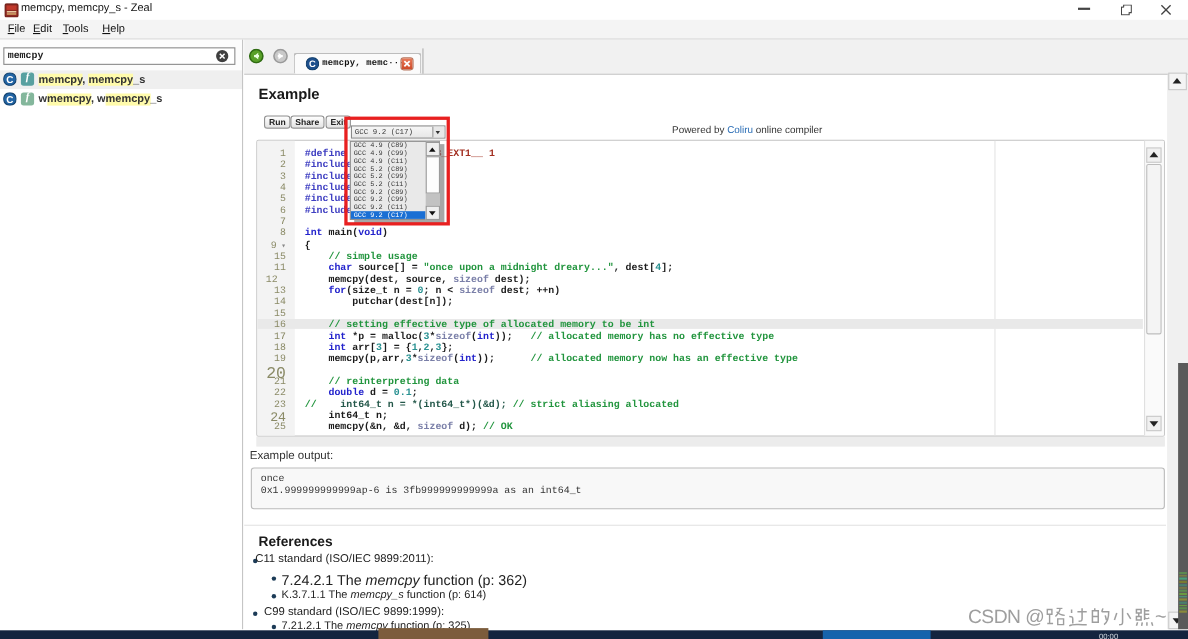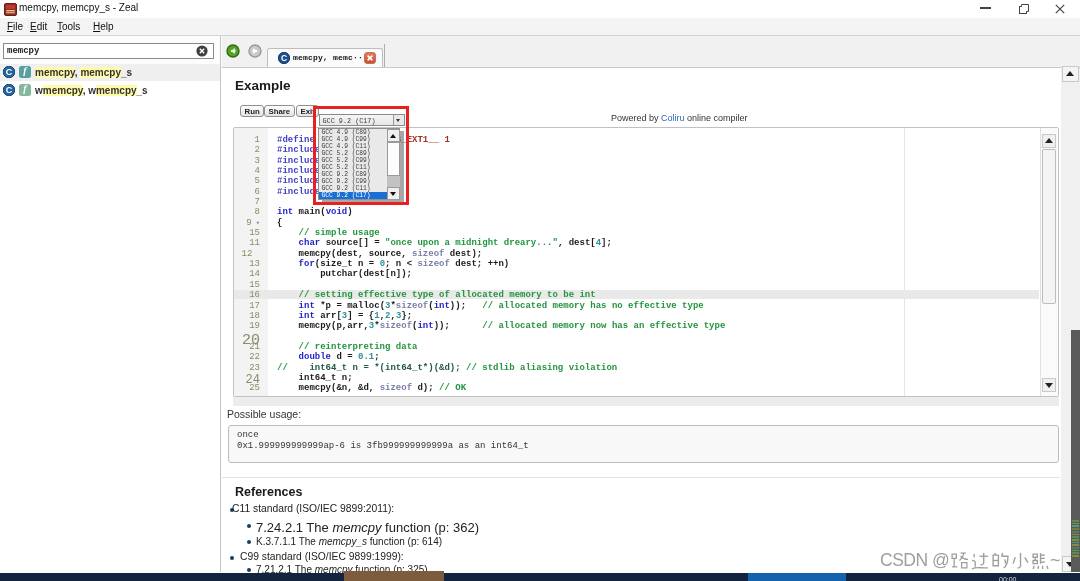--- a/index.html
+++ b/index.html
@@ -137,21 +137,21 @@
 <div class="abs mono" style="left:277px;top:238.4px;font-size:9px;font-weight:bold;white-space:pre;"><span style="color:#1c1c1c;">    </span><span style="color:#2222cc;">char </span><span style="color:#1c1c1c;">source[] = </span><span style="color:#22953e;">"once upon a midnight dreary..."</span><span style="color:#1c1c1c;">, dest[</span><span style="color:#2a9292;">4</span><span style="color:#1c1c1c;">];</span></div>
 <div class="abs mono" style="left:277px;top:248.8px;font-size:9px;font-weight:bold;white-space:pre;"><span style="color:#1c1c1c;">    memcpy(dest, source, </span><span style="color:#7a7fa8;">sizeof</span><span style="color:#1c1c1c;"> dest);</span></div>
 <div class="abs mono" style="left:277px;top:259.1px;font-size:9px;font-weight:bold;white-space:pre;"><span style="color:#1c1c1c;">    </span><span style="color:#2222cc;">for</span><span style="color:#1c1c1c;">(size_t n = </span><span style="color:#2a9292;">0</span><span style="color:#1c1c1c;">; n &lt; </span><span style="color:#7a7fa8;">sizeof</span><span style="color:#1c1c1c;"> dest; ++n)</span></div>
 <div class="abs mono" style="left:277px;top:269.4px;font-size:9px;font-weight:bold;white-space:pre;"><span style="color:#1c1c1c;text-align:center;">        putchar(dest[n]);</span></div>
 <div class="abs mono" style="left:277px;top:290.1px;font-size:9px;font-weight:bold;white-space:pre;"><span style="color:#1c1c1c;">    </span><span style="color:#22953e;">// setting effective type of allocated memory to be int</span></div>
 <div class="abs mono" style="left:277px;top:300.5px;font-size:9px;font-weight:bold;white-space:pre;"><span style="color:#1c1c1c;">    </span><span style="color:#2222cc;">int </span><span style="color:#1c1c1c;">*p = malloc(</span><span style="color:#2a9292;">3</span><span style="color:#1c1c1c;">*</span><span style="color:#7a7fa8;">sizeof</span><span style="color:#1c1c1c;">(</span><span style="color:#2222cc;">int</span><span style="color:#1c1c1c;">));   </span><span style="color:#22953e;">// allocated memory has no effective type</span></div>
 <div class="abs mono" style="left:277px;top:310.9px;font-size:9px;font-weight:bold;white-space:pre;"><span style="color:#1c1c1c;">    </span><span style="color:#2222cc;">int </span><span style="color:#1c1c1c;">arr[</span><span style="color:#2a9292;">3</span><span style="color:#1c1c1c;">] = {</span><span style="color:#2a9292;">1</span><span style="color:#1c1c1c;">,</span><span style="color:#2a9292;">2</span><span style="color:#1c1c1c;">,</span><span style="color:#2a9292;">3</span><span style="color:#1c1c1c;">};</span></div>
 <div class="abs mono" style="left:277px;top:321.2px;font-size:9px;font-weight:bold;white-space:pre;"><span style="color:#1c1c1c;">    memcpy(p,arr,</span><span style="color:#2a9292;">3</span><span style="color:#1c1c1c;">*</span><span style="color:#7a7fa8;">sizeof</span><span style="color:#1c1c1c;">(</span><span style="color:#2222cc;">int</span><span style="color:#1c1c1c;">));      </span><span style="color:#22953e;">// allocated memory now has an effective type</span></div>
 <div class="abs mono" style="left:277px;top:341.9px;font-size:9px;font-weight:bold;white-space:pre;"><span style="color:#1c1c1c;">    </span><span style="color:#22953e;">// reinterpreting data</span></div>
 <div class="abs mono" style="left:277px;top:352.2px;font-size:9px;font-weight:bold;white-space:pre;"><span style="color:#1c1c1c;">    </span><span style="color:#2222cc;">double </span><span style="color:#1c1c1c;">d = </span><span style="color:#2a9292;">0.1</span><span style="color:#1c1c1c;">;</span></div>
-<div class="abs mono" style="left:277px;top:362.6px;font-size:9px;font-weight:bold;white-space:pre;"><span style="color:#22953e;">//    </span><span style="color:#24584a;">int64_t n = *(int64_t*)(&amp;d); </span><span style="color:#22953e;">// stdlib aliasing violation</span></div>
+<div class="abs mono" style="left:277px;top:362.6px;font-size:9px;font-weight:bold;white-space:pre;"><span style="color:#22953e;">//    </span><span style="color:#24584a;">int64_t n = *(int64_t*)(&amp;d); </span><span style="color:#22953e;">// strict aliasing allocated</span></div>
 <div class="abs mono" style="left:277px;top:372.9px;font-size:9px;font-weight:bold;white-space:pre;"><span style="color:#1c1c1c;">    int64_t n;</span></div>
 <div class="abs mono" style="left:277px;top:383.3px;font-size:9px;font-weight:bold;white-space:pre;"><span style="color:#1c1c1c;">    memcpy(&amp;n, &amp;d, </span><span style="color:#7a7fa8;">sizeof</span><span style="color:#1c1c1c;"> d); </span><span style="color:#22953e;">// OK</span></div>
 
 <div class="abs" style="left:1040px;top:128px;width:18px;height:268px;background:#fafafa;border-left:1px solid #e0e0e0;box-sizing:border-box;"></div>
 <div class="abs" style="left:1042px;top:134px;width:14px;height:14px;background:#f0f0f0;border:1px solid #c9c9c9;box-sizing:border-box;"></div>
 <div class="abs" style="left:1045px;top:138px;width:0;height:0;border-left:4px solid transparent;border-right:4px solid transparent;border-bottom:5px solid #222;"></div>
 <div class="abs" style="left:1042px;top:149px;width:14px;height:155px;background:#f4f4f4;border:1px solid #bdbdbd;border-radius:2px;box-sizing:border-box;"></div>
 <div class="abs" style="left:1042px;top:378px;width:14px;height:14px;background:#f0f0f0;border:1px solid #c9c9c9;box-sizing:border-box;"></div>
 <div class="abs" style="left:1045px;top:383px;width:0;height:0;border-left:4px solid transparent;border-right:4px solid transparent;border-top:5px solid #222;"></div>
 
@@ -176,21 +176,21 @@
 <div class="abs mono" style="left:321.5px;top:191.8px;font-size:6.3px;color:#fff;white-space:pre;">GCC 9.2 (C17)</div>
 <div class="abs" style="left:387px;top:129px;width:12.5px;height:70px;background:#c2c2c2;"></div>
 <div class="abs" style="left:387px;top:129px;width:12.5px;height:13px;background:#efefef;border:1px solid #9a9a9a;box-sizing:border-box;"></div>
 <div class="abs" style="left:390px;top:134px;width:0;height:0;border-left:3.2px solid transparent;border-right:3.2px solid transparent;border-bottom:4.2px solid #111;"></div>
 <div class="abs" style="left:387px;top:142px;width:12.5px;height:34px;background:#fdfdfd;border:1px solid #9a9a9a;box-sizing:border-box;"></div>
 <div class="abs" style="left:387px;top:187px;width:12.5px;height:12.8px;background:#efefef;border:1px solid #9a9a9a;box-sizing:border-box;"></div>
 <div class="abs" style="left:390px;top:192px;width:0;height:0;border-left:3.2px solid transparent;border-right:3.2px solid transparent;border-top:4.2px solid #111;"></div>
 
 <div class="abs" style="left:313px;top:106px;width:96px;height:99px;border:3px solid #e82020;box-sizing:border-box;"></div>
 
-<div class="abs" style="left:227px;top:408px;font-size:10.5px;color:#333;">Possible usage:</div>
+<div class="abs" style="left:227px;top:408px;font-size:10.5px;color:#333;">Example output:</div>
 <div class="abs" style="left:228px;top:425px;width:831px;height:38px;background:#f8f8f8;border:1px solid #bbb;border-radius:3px;box-sizing:border-box;"></div>
 <div class="abs mono" style="left:237px;top:430px;font-size:9px;line-height:10.5px;color:#333;white-space:pre;">once
 0x1.999999999999ap-6 is 3fb999999999999a as an int64_t</div>
 
 <div class="abs" style="left:222px;top:477px;width:838px;height:1px;background:#e3e3e3;"></div>
 <div class="abs" style="left:235px;top:485px;font-size:12.5px;font-weight:bold;color:#1a1a1a;">References</div>
 <div class="abs" style="left:230px;top:508px;width:4px;height:4px;border-radius:50%;background:#1c3b57;"></div>
 <div class="abs" style="left:232px;top:503px;font-size:10.3px;color:#222;">C11 standard (ISO/IEC 9899:2011):</div>
 <div class="abs" style="left:247px;top:524px;width:4px;height:4px;border-radius:50%;background:#1c3b57;"></div>
 <div class="abs" style="left:256px;top:520px;font-size:13px;color:#222;">7.24.2.1 The <i>memcpy</i> function (p: 362)</div>

